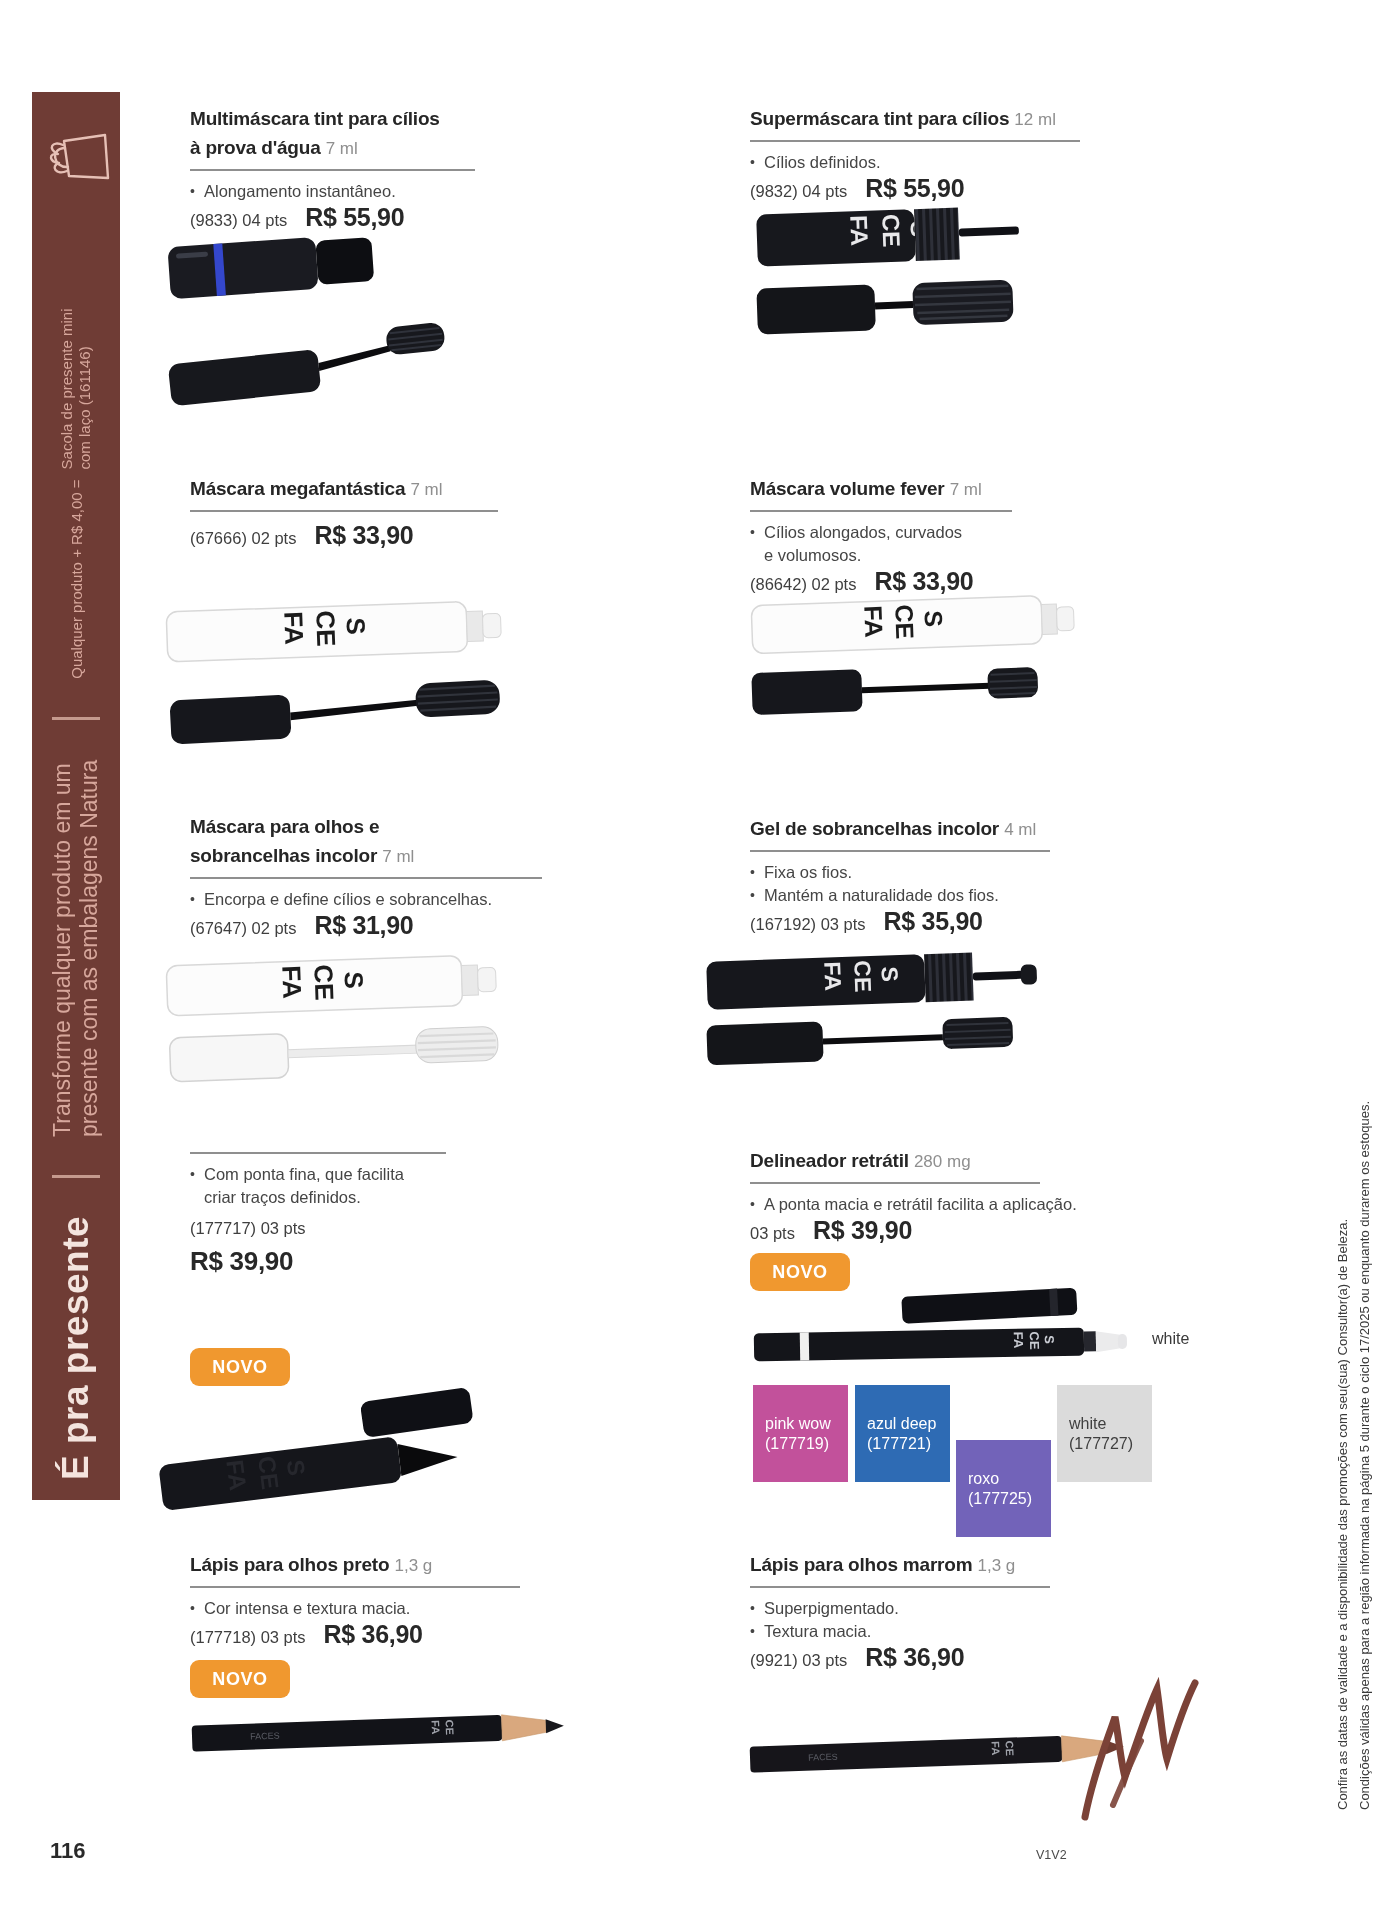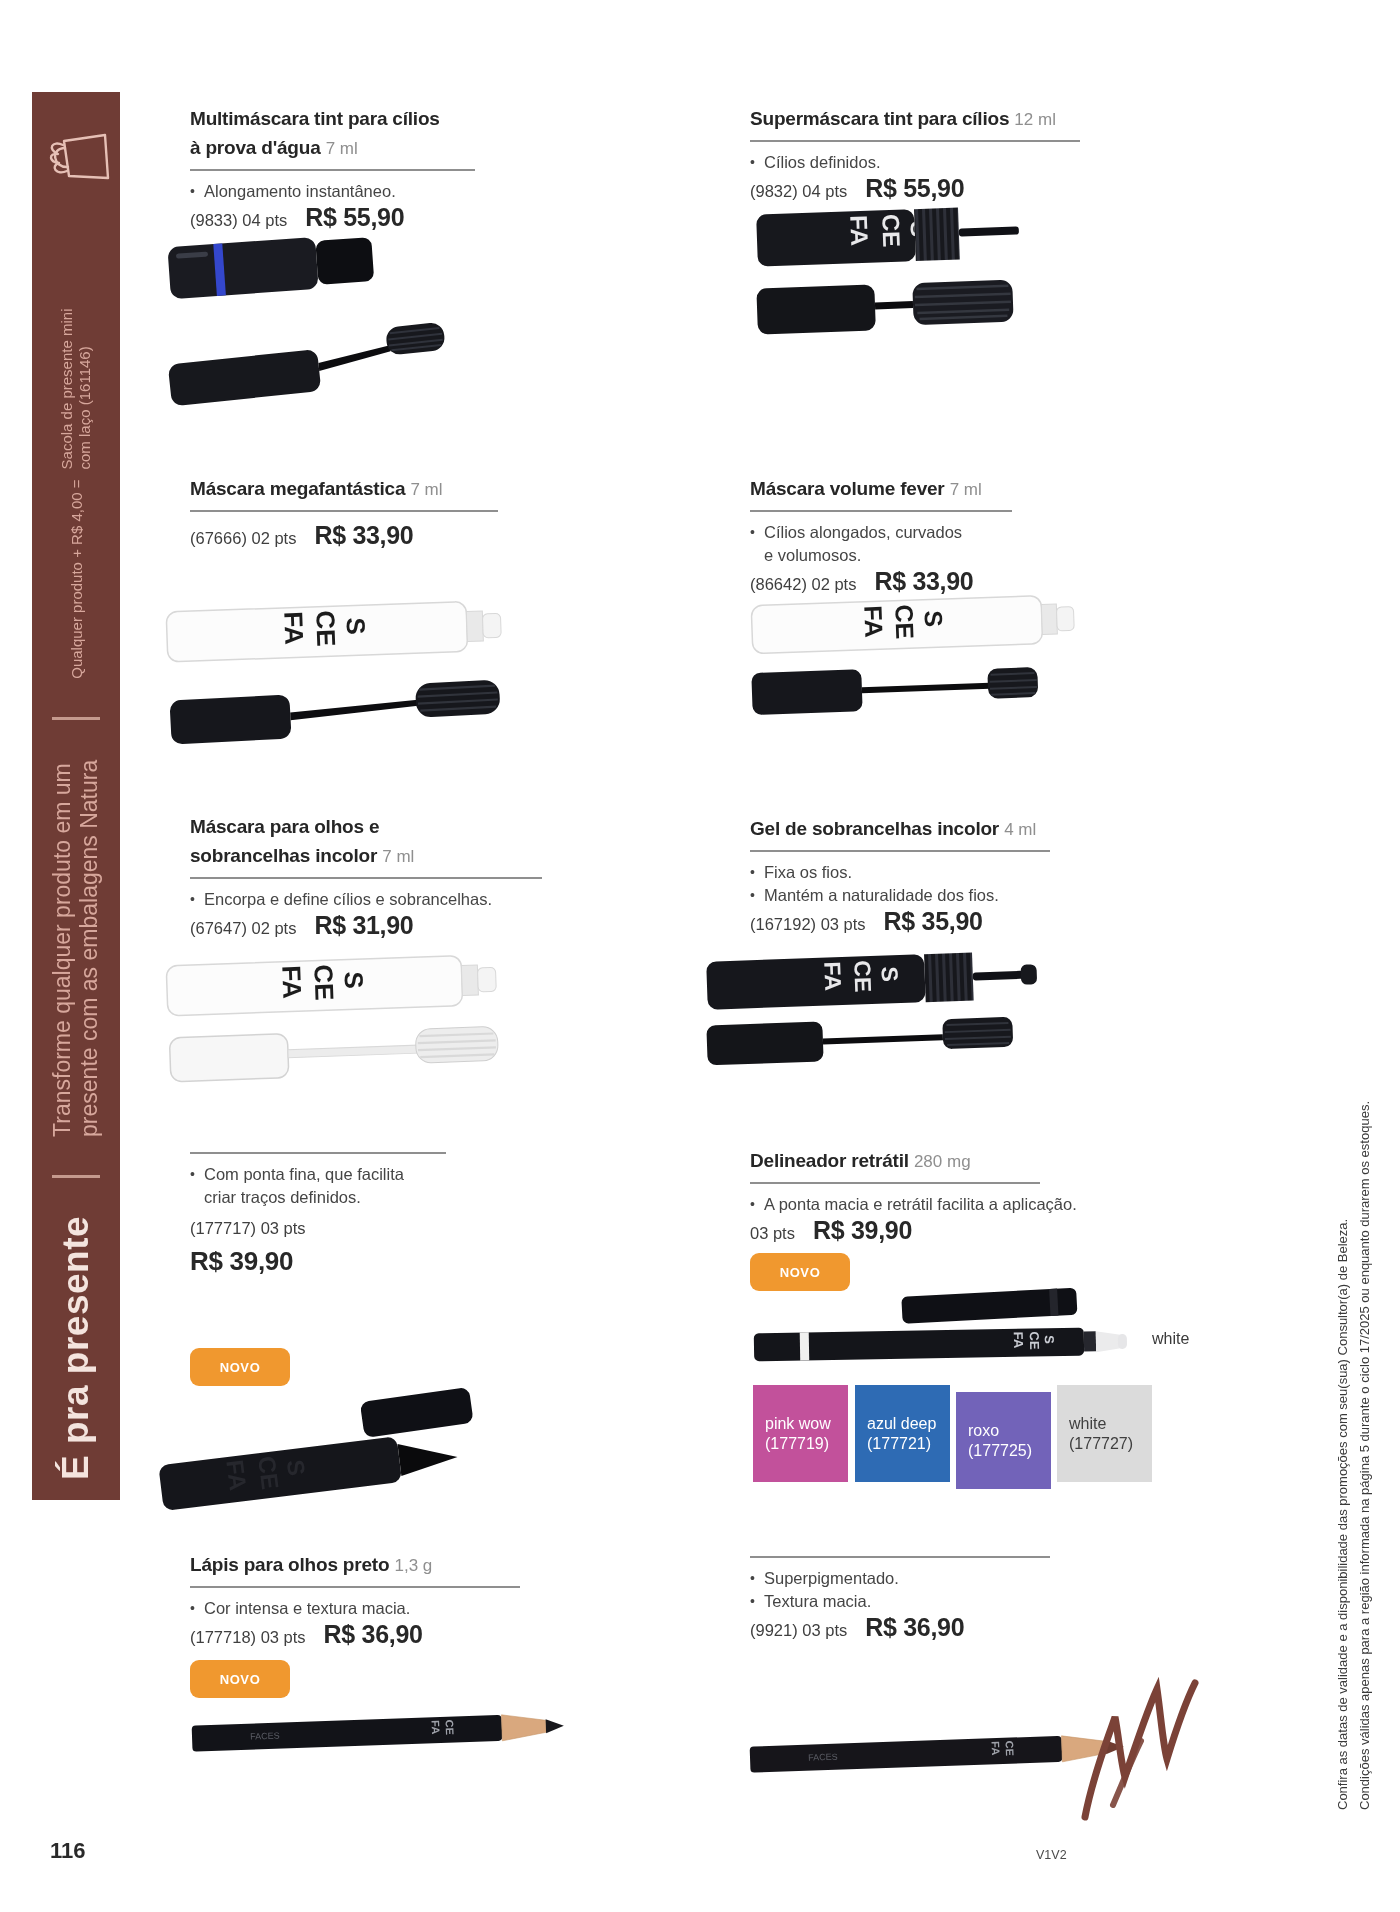--- a/index.html
+++ b/index.html
@@ -23,21 +23,21 @@
   .tsz{font-weight:normal;font-size:17px;color:#8f8f8f;letter-spacing:0;text-align:center;}
   .rule{height:2px;background:#8f8f8f;margin-top:6px;margin-bottom:9px;}
   .bullet{font-size:16.5px;line-height:23px;color:#454545;padding-left:14px;position:relative;}
   .bullet::before{content:"•";position:absolute;left:0;top:0;color:#454545;font-size:14px;}
   .priceline{display:flex;align-items:baseline;}
   .code{font-size:16.5px;color:#3f3f3f;}
   .price{font-size:25px;font-weight:bold;color:#282828;letter-spacing:-.3px;margin-left:18px;}
   .codeline{font-size:16.5px;color:#3f3f3f;margin-top:10px;}
   .bigprice{font-size:26px;font-weight:bold;color:#282828;margin-top:8px;letter-spacing:-.3px;}
   .badge{position:absolute;width:100px;height:38px;border-radius:9px;color:#fff;
-         font-weight:bold;font-size:13px;letter-spacing:.6px;
+         font-weight:bold;font-size:18px;letter-spacing:.6px;
          display:flex;align-items:center;justify-content:center;text-align:center;}
   .swatch{position:absolute;width:95px;height:97px;display:flex;flex-direction:column;
           justify-content:center;padding-left:12px;box-sizing:border-box;
           font-size:16px;line-height:20px;}
   .pimg{position:absolute;}
   .plabel{position:absolute;font-size:16px;color:#3a3a3a;}
   
   .pagenum{position:absolute;left:50px;top:1838px;font-size:22px;font-weight:bold;color:#2a2a2a;}
   .vercode{position:absolute;left:1036px;top:1848px;font-size:12.5px;color:#4a4a4a;}
   .legal{position:absolute;left:1332px;top:1810px;width:930px;
@@ -347,21 +347,21 @@
 <div class="plabel" style="left:1152px;top:1330px;">white</div>
 
 <div class="swatch" style="left: 753px; top: 1385px; background: rgb(194, 81, 155); color: rgb(255, 255, 255);">
   <div style="width:72px">pink wow</div>
   <div>(177719)</div>
 </div>
 <div class="swatch" style="left: 855px; top: 1385px; background: rgb(46, 107, 180); color: rgb(255, 255, 255);">
   <div style="width:72px">azul deep</div>
   <div>(177721)</div>
 </div>
-<div class="swatch" style="left: 956px; top: 1392px; background: rgb(114, 99, 185); color: rgb(255, 255, 255);">
+<div class="swatch" style="left: 956px; top: 1440px; background: rgb(114, 99, 185); color: rgb(255, 255, 255);">
   <div style="width:72px">roxo</div>
   <div>(177725)</div>
 </div>
 <div class="swatch" style="left: 1057px; top: 1385px; background: rgb(219, 219, 219); color: rgb(63, 63, 63);">
   <div style="width:72px">white</div>
   <div>(177727)</div>
 </div>
 
 <section class="prod" style="left:190px;top:1550px;">
   <div class="ptitle">
@@ -383,20 +383,24 @@
     <g fill="#9ea1a9" font-weight="bold" font-size="11">
       <text transform="translate(242,17) rotate(90)">FA</text>
       <text transform="translate(256,17) rotate(90)">CE</text>
     </g>
     <polygon points="312,14 356,21 356,33 312,40" fill="#d9a87e" stroke="#c79668" stroke-width="0.6"></polygon>
     <polygon points="356,20 374,27 356,34" fill="#17171b"></polygon>
   </svg>
 </div>
 
 <section class="prod" style="left:750px;top:1550px;width:400px;">
+  <div class="ptitle">
+    <span>Lápis para olhos marrom</span>
+    <span class="tsz">1,3 g</span>
+  </div>
   <div class="rule" style="width:300px"></div>
   <div class="bullet"><span>Superpigmentado.</span></div>
   <div class="bullet"><span>Textura macia.</span></div>
   <div class="priceline">
     <span class="code">(9921) 03 pts</span>
     <span class="price">R$ 36,90</span>
   </div>
 </section>
 <div class="pimg" style="left:748px;top:1726px;transform:rotate(-2deg);">
   <svg width="390" height="52">

